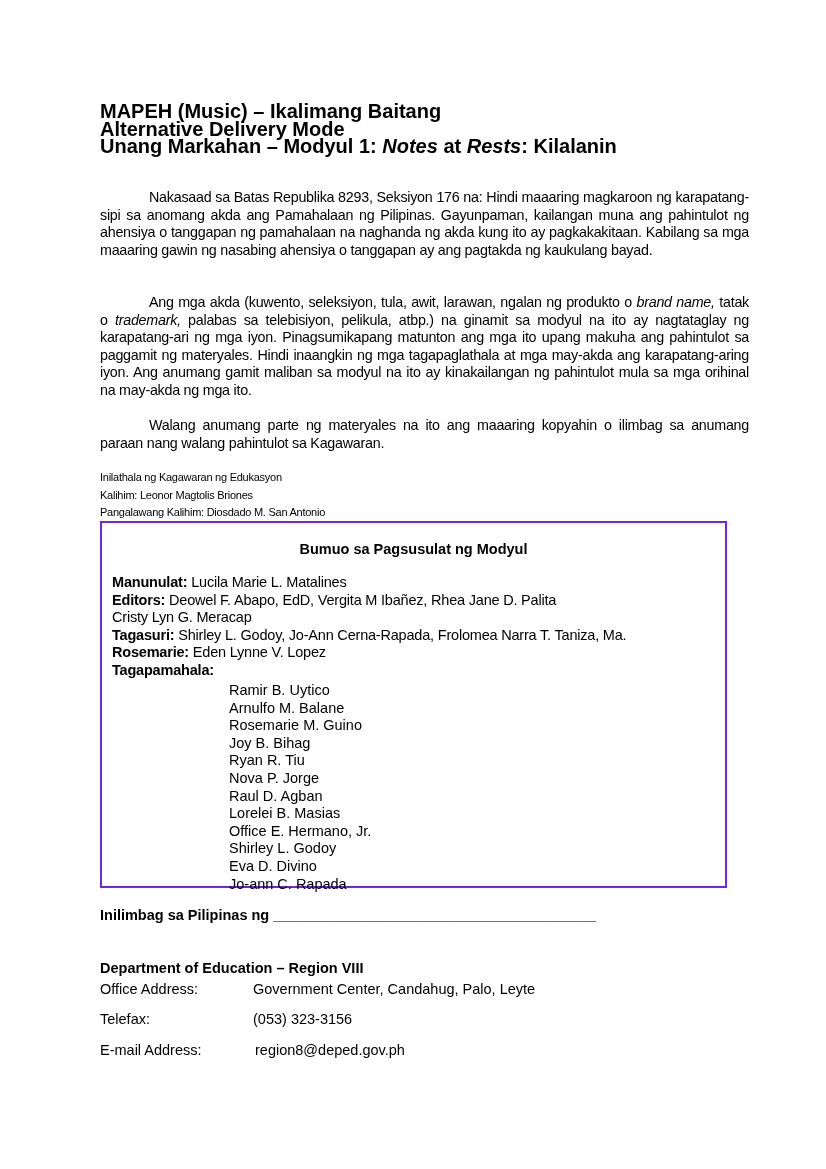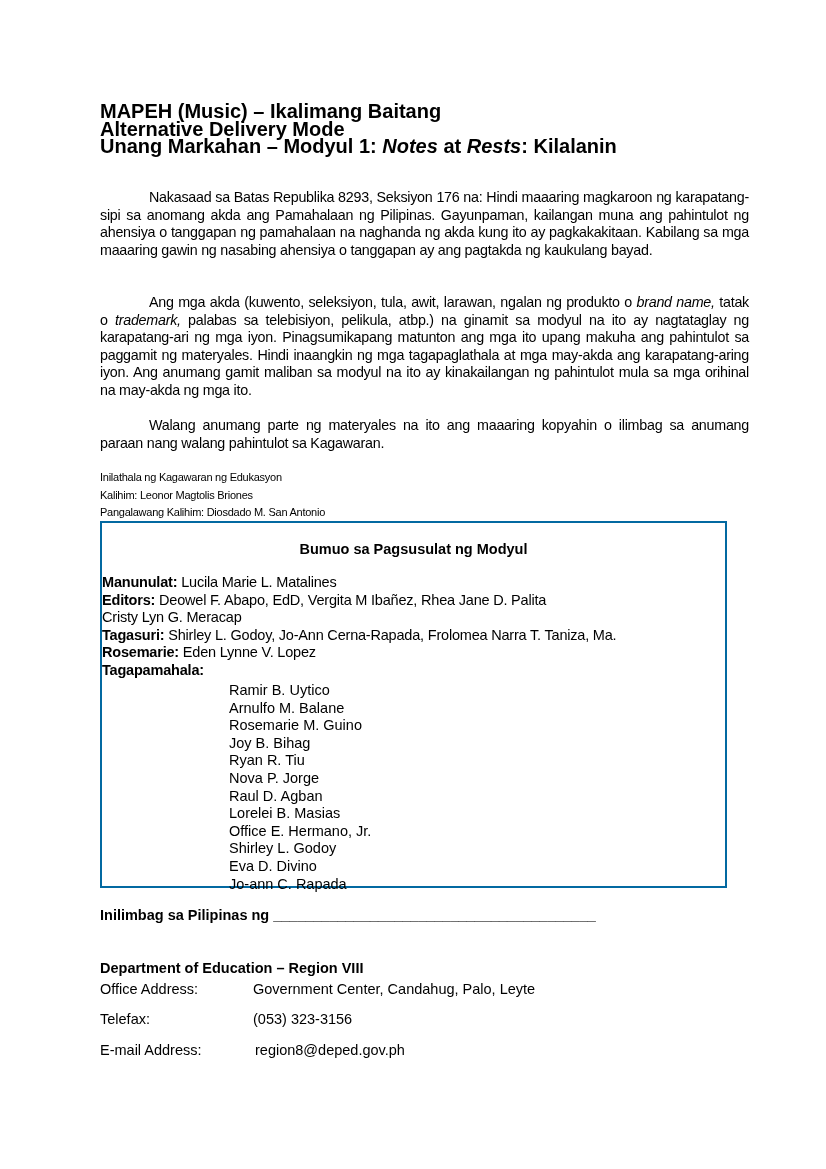--- a/index.html
+++ b/index.html
@@ -6,23 +6,23 @@
   body { width: 826px; height: 1169px; position: relative; overflow: hidden;
          font-family: "Liberation Sans", sans-serif; color: #000; }
   .abs { position: absolute; }
   .title-block { left: 100px; top: 103px; font-weight: bold; font-size: 20px; line-height: 17.5px; }
   .title-block div { white-space: nowrap; }
   .para { left: 100px; width: 649px; font-family: "Liberation Sans", sans-serif; font-size: 14.3px; line-height: 17.5px;
           text-align: justify; font-stretch: condensed; letter-spacing: -0.25px; }
   .para .indent { display: inline-block; width: 49px; }
   .pub { left: 100px; top: 469px; font-size: 11px; line-height: 17.5px; letter-spacing: -0.25px; }
   .pub div { white-space: nowrap; }
-  .box { left: 100px; top: 521px; width: 627px; height: 367px; border: 2px solid #0369a1; box-sizing: border-box; }
+  .box { left: 100px; top: 521px; width: 627px; height: 367px; border: 2px solid #6d28d9; box-sizing: border-box; }
   .box-title { position: absolute; left: 0; right: 0; top: 18px; text-align: center; font-weight: bold; font-size: 14.5px; }
-  .credits { position: absolute; left: 0; top: 51px; font-size: 14.5px; line-height: 17.6px; letter-spacing: -0.2px; }
+  .credits { position: absolute; left: 10px; top: 51px; font-size: 14.5px; line-height: 17.6px; letter-spacing: -0.2px; }
   .credits .row { white-space: nowrap; }
   .credits b { font-weight: bold; }
   .mgr-list { position: absolute; left: 127px; top: 159px; font-family: "Liberation Sans", sans-serif; font-size: 14.5px; line-height: 17.6px; }
   .printed { left: 100px; top: 907px; font-weight: bold; font-size: 14.5px; white-space: nowrap; }
   .deped { left: 100px; top: 920px; font-weight: bold; font-size: 14.5px; white-space: nowrap; margin-top: 40px; }
   .contact { left: 100px; top: 969px; font-size: 14.5px; line-height: 20.3px; }
   .contact .row { display: flex; white-space: nowrap; margin-top: 10px; }
   .contact .lbl { width: 153px; }
   .contact .row.email .val { margin-left: 2px; }
 </style>

